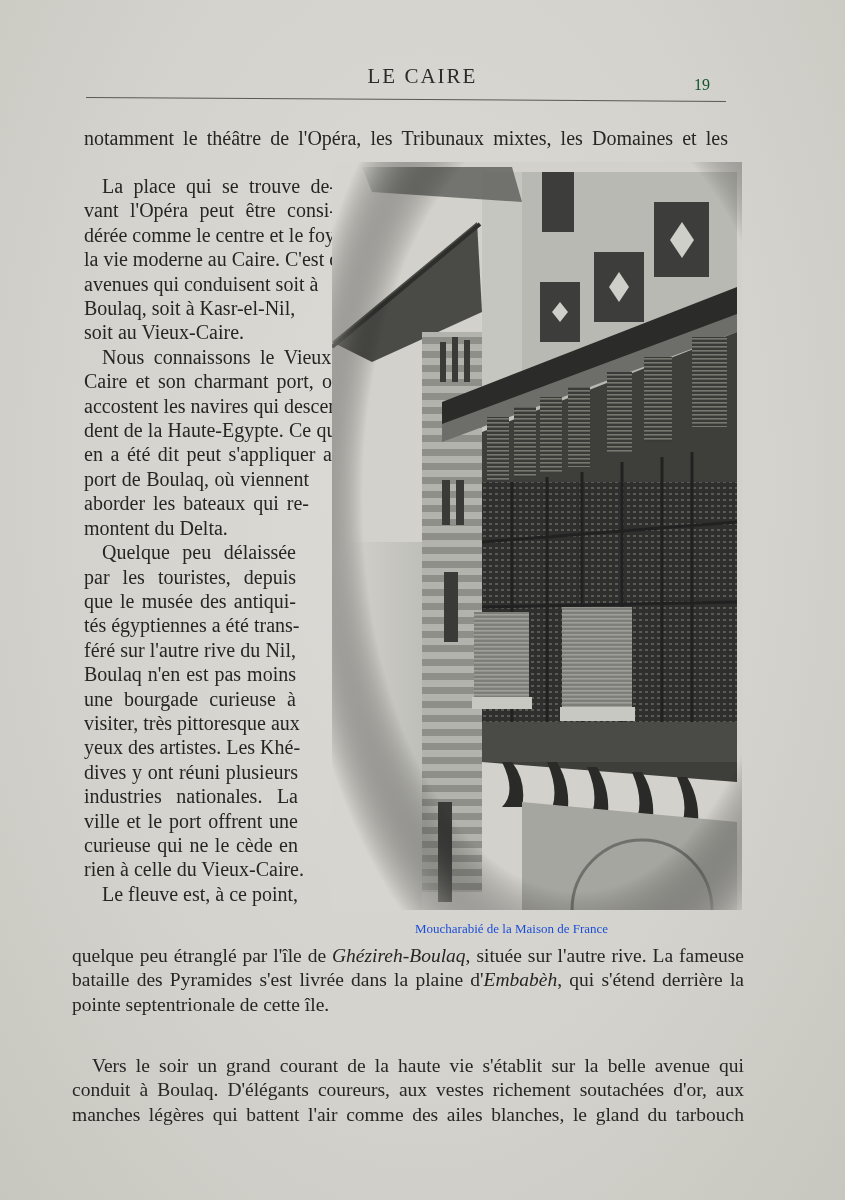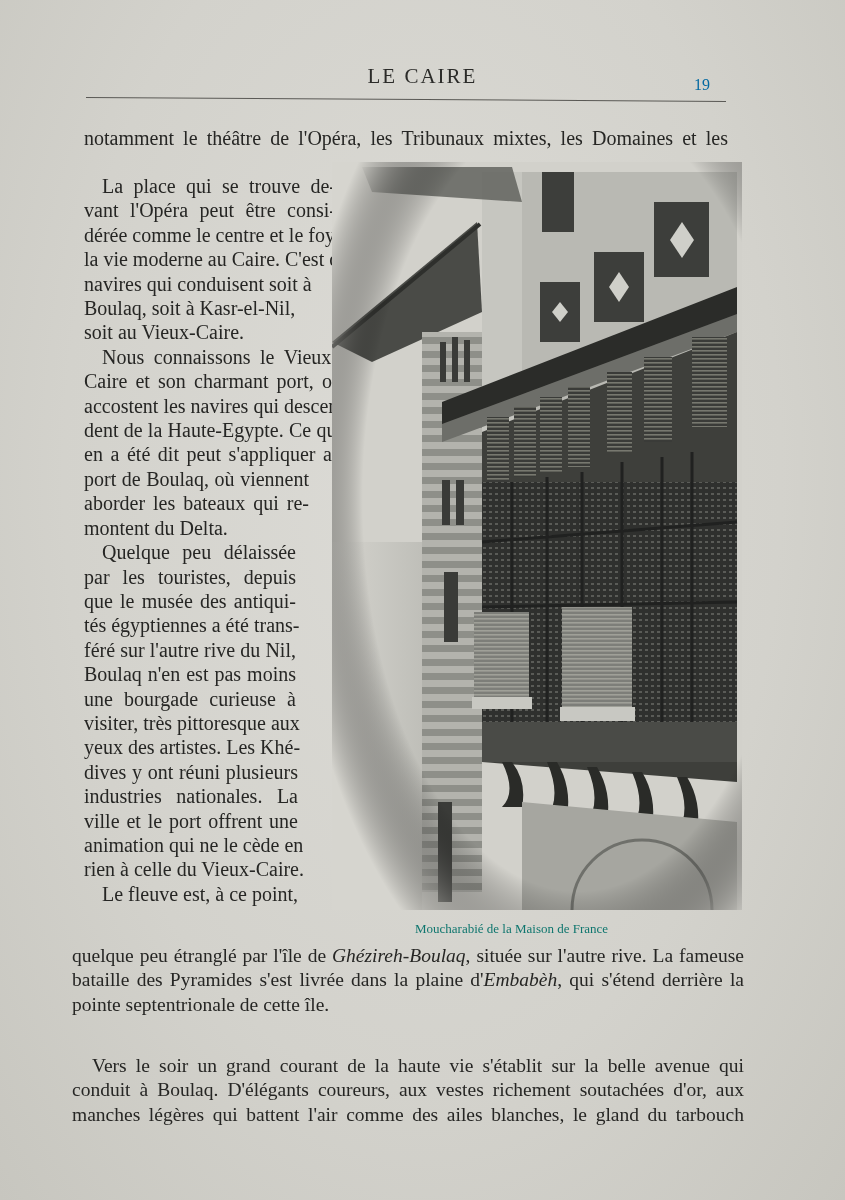--- a/index.html
+++ b/index.html
@@ -8,40 +8,40 @@
     background: radial-gradient(ellipse at 50% 40%, #dcdbd6 0%, #d3d2cc 60%, #c7c6bf 100%);
     font-family: "Liberation Serif", "DejaVu Serif", serif;
     color:#262624;
     position:relative;
   }
   .header-title {
     position:absolute; left:0; width:845px; top:64px;
     text-align:center; font-size:21px; letter-spacing:2px; color:#2b2b29;
   }
   .page-number {
-    position:absolute; left:694px; top:76px; font-size:16px; color:#0369a1;
+    position:absolute; left:694px; top:76px; font-size:16px; color:#14532d;
   }
   .header-rule {
     position:absolute; left:86px; top:97px; width:640px; height:1px;
     background:#5a5955; transform:rotate(0.35deg); transform-origin:left center;
   }
   .text-block { position:absolute; font-size:20px; line-height:24.4px; }
   .left-col { left:84px; width:252px; top:126px; }
   .left-col .ln { display:block; white-space:nowrap; text-align:justify; text-align-last:justify; }
   .left-col .ln.last { text-align-last:left; }
   .left-col .ln.indent { padding-left:18px; }
   .top-para { left:84px; width:644px; top:126px; }
   .top-para .ln { display:block; white-space:nowrap; }
   .top-para .ln.j { text-align:justify; text-align-last:justify; }
   .photo {
     position:absolute; left:332px; top:162px; width:410px; height:748px;
     overflow:hidden;
   }
   .caption {
-    position:absolute; left:415px; top:921px; font-size:13px; color:#0f766e;
+    position:absolute; left:415px; top:921px; font-size:13px; color:#1d4ed8;
   }
   .bottom-para { position:absolute; left:72px; width:672px; font-size:19.5px; line-height:24.4px; }
   .bottom-para .ln { display:block; white-space:nowrap; text-align:justify; text-align-last:justify; }
   .bottom-para .ln.last { text-align-last:left; }
   .bottom-para .ln.indent { padding-left:20px; }
   i { font-style:italic; }
 </style>
 </head>
 <body>
 
@@ -53,21 +53,21 @@
 
   <div class="text-block top-para">
     <span class="ln j">notamment le théâtre de l'Opéra, les Tribunaux mixtes, les Domaines et les</span>
   </div>
 
   <div class="text-block left-col" style="top:174px;">
     <span class="ln indent">La place qui se trouve de-</span>
     <span class="ln">vant l'Opéra peut être consi-</span>
     <span class="ln" style="width:268px">dérée comme le centre et le foyer de</span>
     <span class="ln" style="width:258px">la vie moderne au Caire. C'est de</span>
-    <span class="ln last">navires qui conduisent soit à</span>
+    <span class="ln last">avenues qui conduisent soit à</span>
     <span class="ln last">Boulaq, soit à Kasr-el-Nil,</span>
     <span class="ln last">soit au Vieux-Caire.</span>
     <span class="ln indent" style="width:236px">Nous connaissons le Vieux-</span>
     <span class="ln" style="width:258px">Caire et son charmant port, où</span>
     <span class="ln" style="width:258px">accostent les navires qui descen-</span>
     <span class="ln" style="width:258px">dent de la Haute-Egypte. Ce qui</span>
     <span class="ln" style="width:258px">en a été dit peut s'appliquer au</span>
     <span class="ln" style="width:225px">port de Boulaq, où viennent</span>
     <span class="ln" style="width:225px">aborder les bateaux qui re-</span>
     <span class="ln last">montent du Delta.</span>
@@ -76,21 +76,21 @@
     <span class="ln" style="width:212px">que le musée des antiqui-</span>
     <span class="ln" style="width:212px">tés égyptiennes a été trans-</span>
     <span class="ln" style="width:212px">féré sur l'autre rive du Nil,</span>
     <span class="ln" style="width:212px">Boulaq n'en est pas moins</span>
     <span class="ln" style="width:212px">une bourgade curieuse à</span>
     <span class="ln" style="width:214px">visiter, très pittoresque aux</span>
     <span class="ln" style="width:214px">yeux des artistes. Les Khé-</span>
     <span class="ln" style="width:214px">dives y ont réuni plusieurs</span>
     <span class="ln" style="width:214px">industries nationales. La</span>
     <span class="ln" style="width:214px">ville et le port offrent une</span>
-    <span class="ln" style="width:214px">animation qui ne le cède en</span>
+    <span class="ln" style="width:214px">curieuse qui ne le cède en</span>
     <span class="ln last">rien à celle du Vieux-Caire.</span>
     <span class="ln indent last">Le fleuve est, à ce point,</span>
   </div>
 
   <div class="photo">
     <svg width="410" height="748" viewBox="0 0 410 748" xmlns="http://www.w3.org/2000/svg">
       <defs>
         <radialGradient id="fade" cx="0.6" cy="0.45" r="0.7">
           <stop offset="0" stop-color="#000" stop-opacity="0"></stop>
           <stop offset="0.75" stop-color="#000" stop-opacity="0"></stop>

